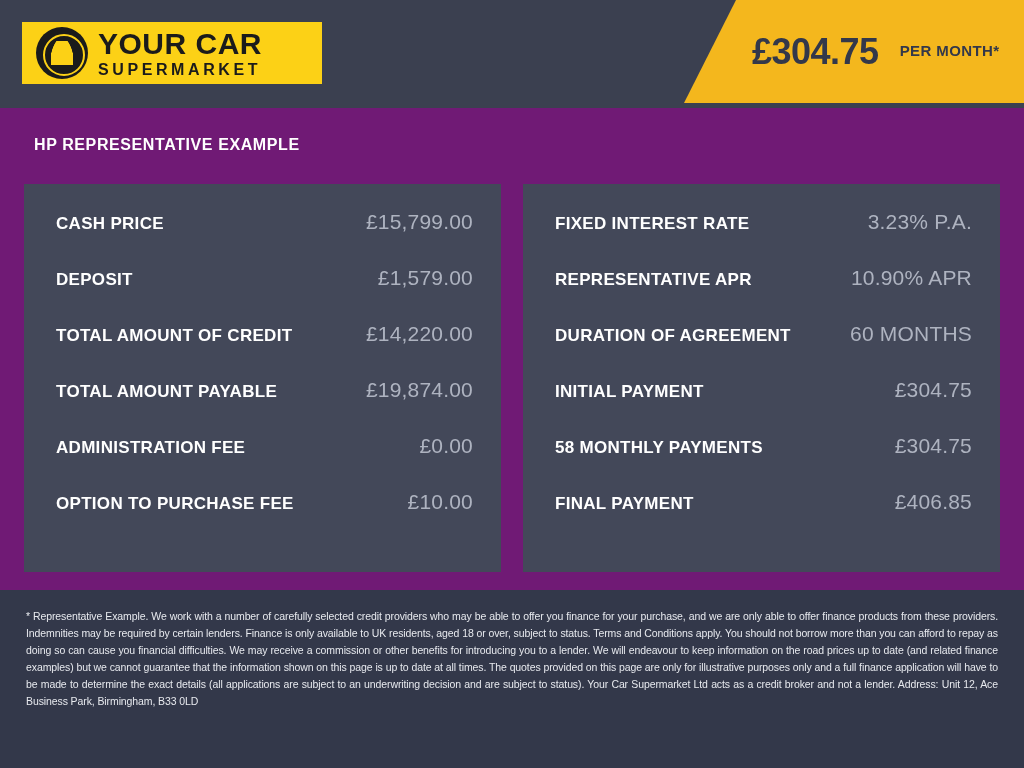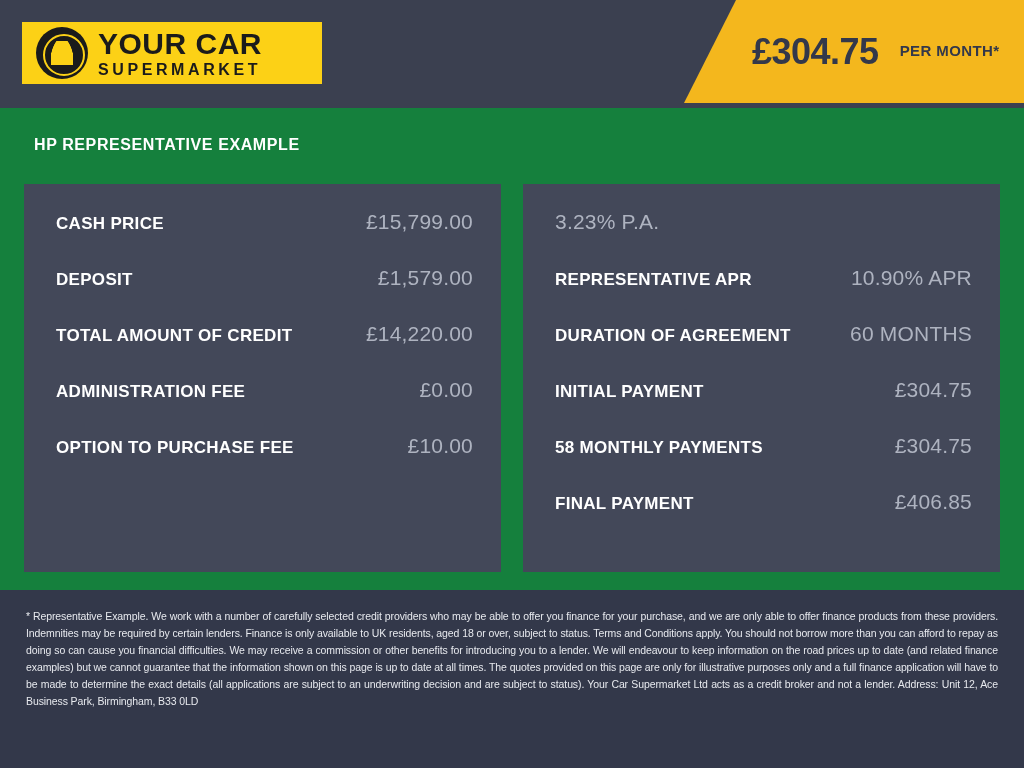--- a/index.html
+++ b/index.html
@@ -7,21 +7,21 @@
     width: 1024px;
     height: 768px;
     background: #3b4050;
     font-family: "Liberation Sans", sans-serif;
     overflow: hidden;
   }
   .page {
     position: relative;
     width: 1024px;
     height: 768px;
-    background: #15803d;
+    background: #701a75;
   }
 
   
   .header {
     position: relative;
     height: 108px;
     background: #3b4050;
     overflow: hidden;
   }
   .logo-box {
@@ -196,31 +196,36 @@
       </div>
       <div class="row">
         <span class="label">DEPOSIT</span>
         <span class="value">£1,579.00</span>
       </div>
       <div class="row">
         <span class="label">TOTAL AMOUNT OF CREDIT</span>
         <span class="value">£14,220.00</span>
       </div>
       <div class="row">
+        <span class="label">TOTAL AMOUNT PAYABLE</span>
+        <span class="value">£19,874.00</span>
+      </div>
+      <div class="row">
         <span class="label">ADMINISTRATION FEE</span>
         <span class="value">£0.00</span>
       </div>
       <div class="row">
         <span class="label">OPTION TO PURCHASE FEE</span>
         <span class="value">£10.00</span>
       </div>
     </div>
 
     <div class="panel">
       <div class="row">
+        <span class="label">FIXED INTEREST RATE</span>
         <span class="value">3.23% P.A.</span>
       </div>
       <div class="row">
         <span class="label">REPRESENTATIVE APR</span>
         <span class="value">10.90% APR</span>
       </div>
       <div class="row">
         <span class="label">DURATION OF AGREEMENT</span>
         <span class="value">60 MONTHS</span>
       </div>

